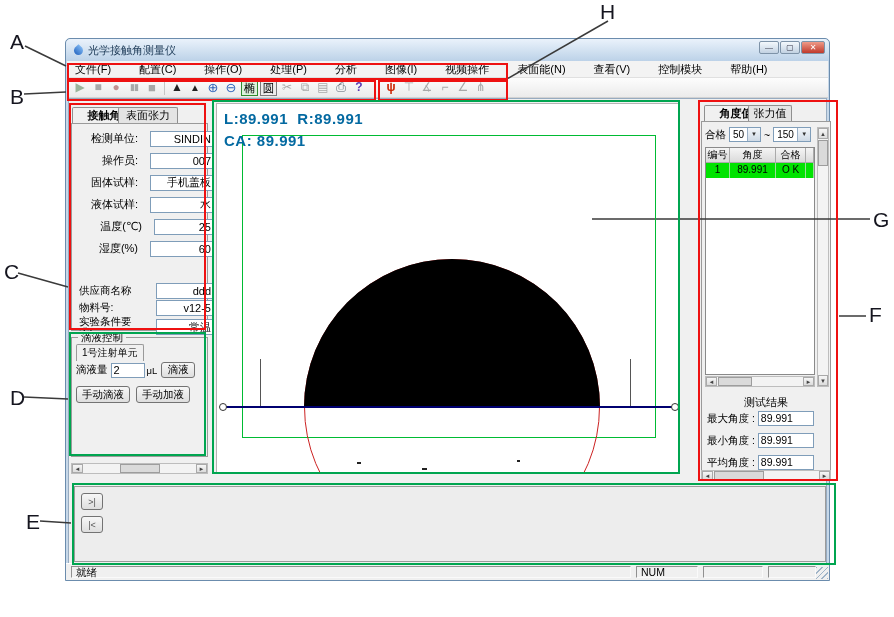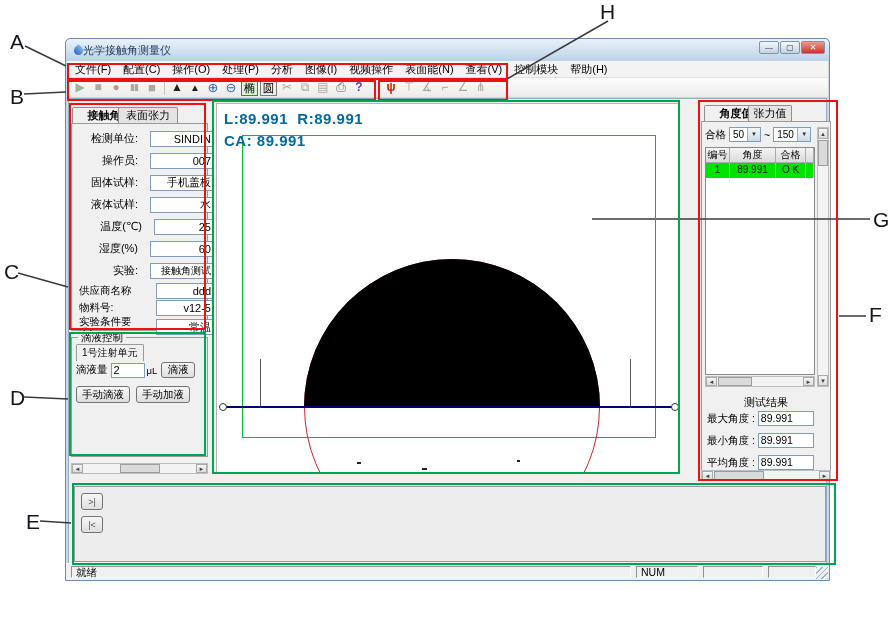--- a/index.html
+++ b/index.html
@@ -4,28 +4,28 @@
 <style>
   html,body{margin:0;padding:0;background:#ffffff;}
   .canvas{position:relative;width:894px;height:617px;background:#fff;overflow:hidden;
           font-family:"Liberation Sans","DejaVu Sans",sans-serif;color:#000;}
 
   
   .window{position:absolute;left:65px;top:38px;width:765px;height:543px;background:#c7d8e9;
           border:1px solid #6b8cad;border-radius:5px 5px 0 0;box-sizing:border-box;}
   .titlebar{position:absolute;left:0;top:0;right:0;height:22px;display:flex;align-items:center;
             padding:0 6px;background:linear-gradient(#eaf2fb,#bcd2e8);border-radius:5px 5px 0 0;box-sizing:border-box;}
-  .title-text{font-size:11px;color:#1d3a57;}
+  .title-text{font-size:11px;color:#1d3a57;margin-left:5px;}
   .droplet{width:9px;height:9px;background:linear-gradient(#7db5f0,#2c6cc4);
            border-radius:0 50% 50% 50%;transform:rotate(45deg);margin-left:2px;}
   .winbtn{position:absolute;top:2px;height:13px;font-size:8px;line-height:12px;text-align:center;
           border:1px solid #7e93a8;border-radius:2px;background:linear-gradient(#f4f8fc,#c2d2e2);color:#334;box-sizing:border-box;}
   .winbtn.close{background:linear-gradient(#ef9a88,#c0392b);color:#fff;font-weight:bold;}
   .menubar{position:absolute;left:1px;right:1px;top:22px;height:17px;background:#f3f3f3;
-           display:flex;align-items:center;padding-left:2px;border-bottom:1px solid #e0e0e0;box-sizing:border-box;}
+           display:flex;align-items:center;padding-left:2px;border-bottom:1px solid #e0e0e0;box-sizing:border-box;gap:16px;}
   .mi{font-size:11px;padding:1px 6px;white-space:nowrap;}
   .toolbar{position:absolute;left:1px;right:1px;top:39px;height:20px;display:flex;align-items:center;
            background:linear-gradient(#fdfdfd,#ebebeb);padding-left:4px;border-bottom:1px solid #d2d2d2;box-sizing:border-box;}
   .ti{width:18px;height:17px;line-height:17px;text-align:center;font-size:12px;flex:0 0 auto;}
   .tsep{width:1px;height:14px;background:#c6c6c6;margin:0 3px;flex:0 0 auto;}
   .dis{color:#a8a8a8;}
   .fitbtn{width:17px;height:17px;line-height:16px;text-align:center;font-size:11.5px;box-sizing:border-box;
           border:1px solid #7a7a7a;background:#ededed;margin:0 1px;flex:0 0 auto;}
   .fitbtn.sel{border:1px solid #2e8b2e;background:#dcf2dc;}
 
@@ -164,24 +164,20 @@
         <input class="tb" style="width: 64px;" value="水">
       </div>
       <div class="frow" style="top:92px;height:21px;">
         <span class="flabel">温度(℃)</span>
         <input class="tb" style="width: 60px;" value="25">
       </div>
       <div class="frow" style="top:114px;height:21px;">
         <span class="flabel">湿度(%)</span>
         <input class="tb" style="width: 64px;" value="60">
       </div>
-      <div class="frow" style="top:136px;height:21px;">
-        <span class="flabel">实验:</span>
-        <input class="tb" style="width: 64px; font-size: 10px;" value="接触角测试">
-      </div>
       <div class="frow" style="top:158px;height:17px;">
         <span class="flabel lft">供应商名称</span>
         <input class="tb" style="width: 58px;" value="ddd">
       </div>
       <div class="frow" style="top:175px;height:17px;">
         <span class="flabel lft">物料号:</span>
         <input class="tb" style="width: 58px;" value="v12-5">
       </div>
       <div class="frow" style="top:192px;height:22px;">
         <span class="flabel lft">实验条件要求:</span>

